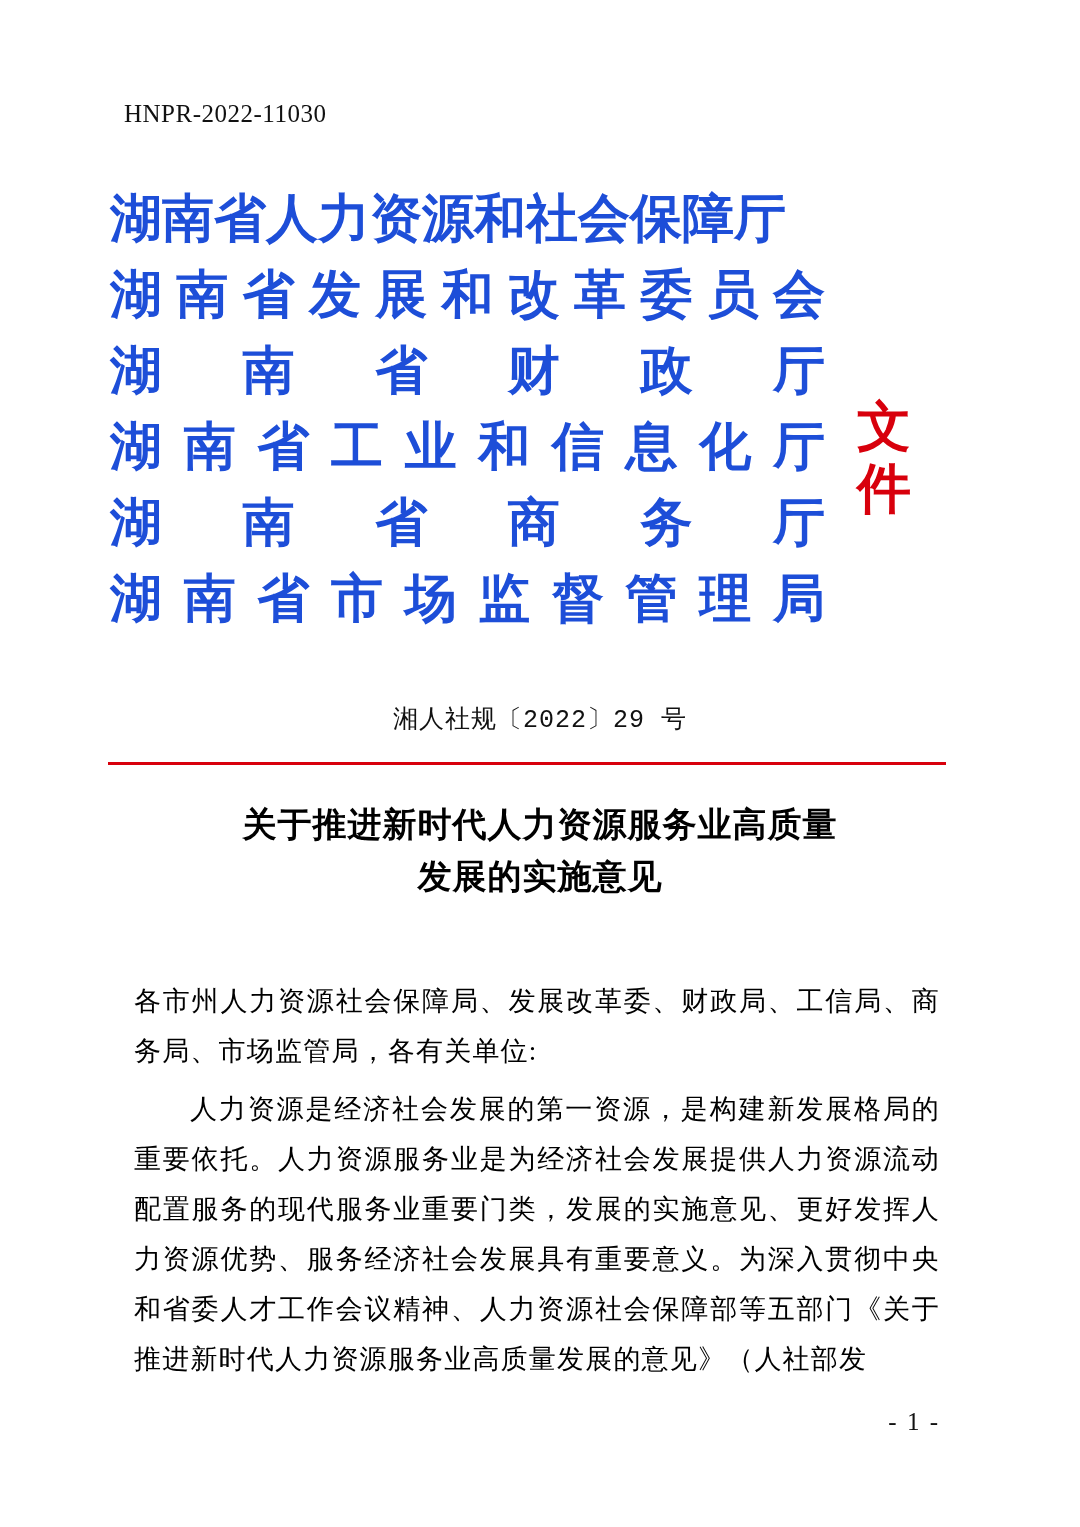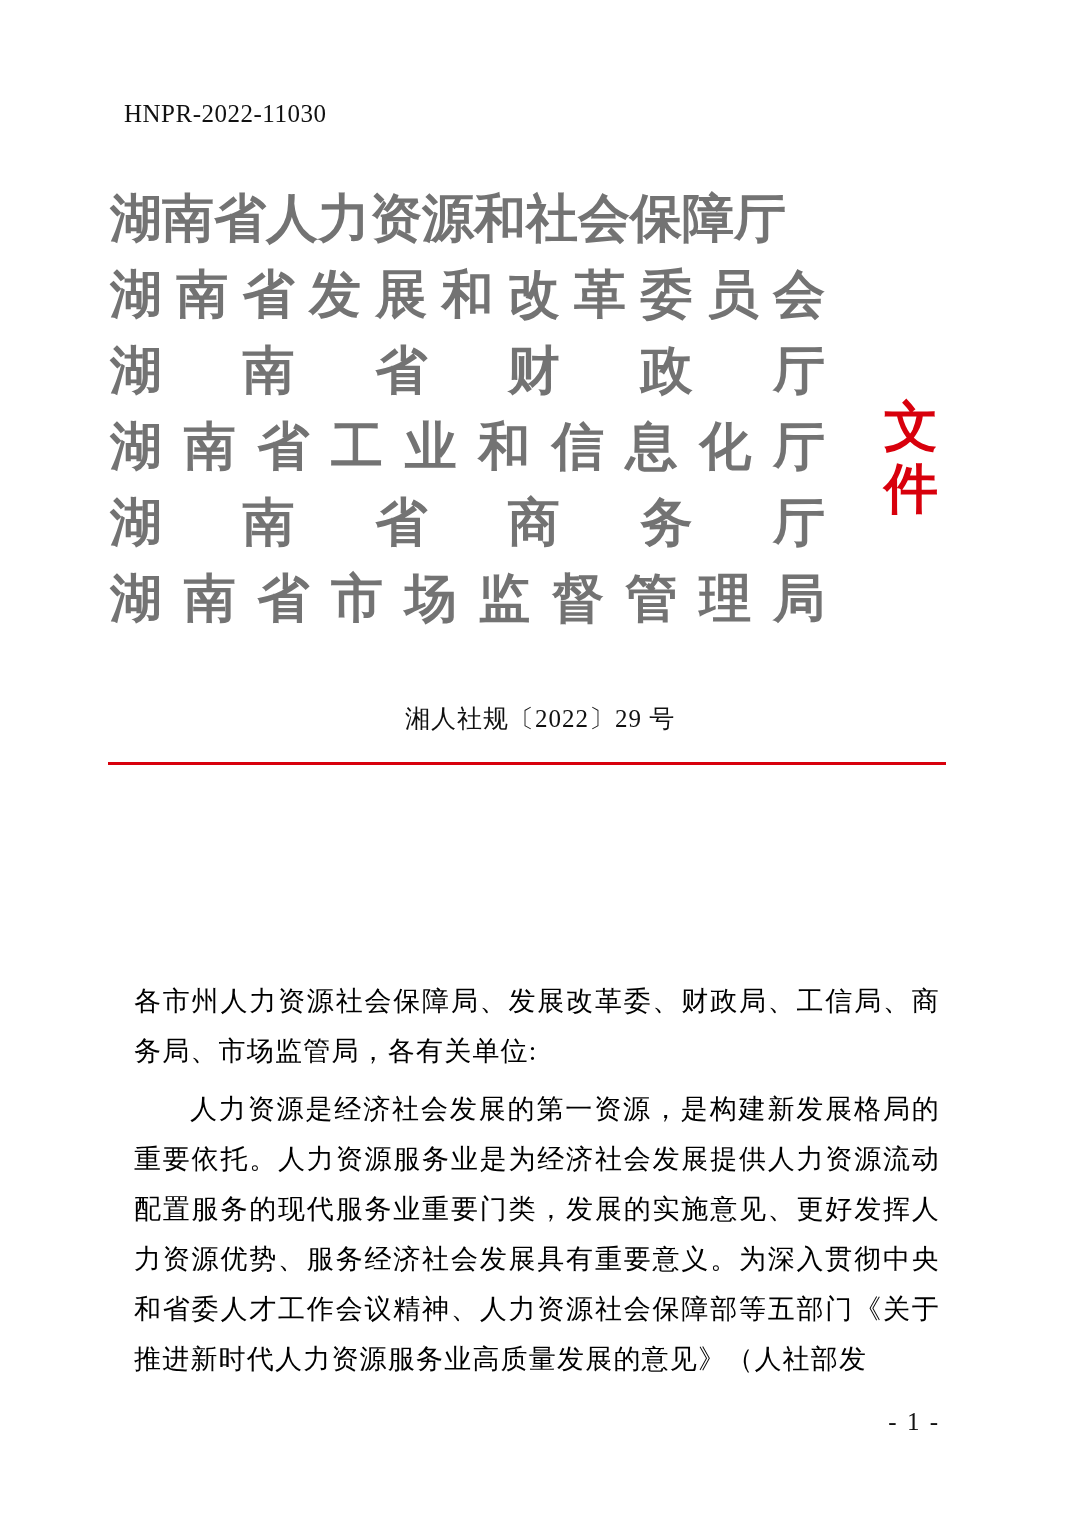--- a/index.html
+++ b/index.html
@@ -36,21 +36,21 @@
   }
 
   
   .masthead {
     position: absolute;
     left: 110px;
     top: 180px;
     width: 840px;
   }
   .agency-line {
-    color: #737373;
+    color: #1d4ed8;
     font-family: "DejaVu Serif", "Liberation Serif", serif;
     font-weight: bold;
     font-size: 52px;
     line-height: 76px;
     white-space: nowrap;
     display: flex;
     justify-content: space-between;
     width: 715px;
   }
   .agency-line.tight {
@@ -65,33 +65,33 @@
   .wenjian {
     position: absolute;
     left: 830px;
     top: 395px;
     color: #d8000c;
     font-family: "DejaVu Serif", "Liberation Serif", serif;
     font-weight: bold;
     font-size: 54px;
     line-height: 62px;
     width: 110px;
-    text-align: right;
+    text-align: center;
     letter-spacing: 2px;
   }
 
   
   .issue-no {
     position: absolute;
     left: 0;
     top: 702px;
     width: 1080px;
     text-align: center;
     font-size: 25px;
-    font-family: Liberation Serif, serif;
+    font-family: Liberation Mono, monospace;
     letter-spacing: 1px;
     color: #111;
   }
 
   
   .red-rule {
     position: absolute;
     left: 108px;
     top: 762px;
     width: 838px;
@@ -213,20 +213,24 @@
         <span class="ch">局</span>
     </div>
   </div>
 
   <div class="wenjian">文件</div>
 
   <div class="issue-no">湘人社规〔2022〕29 号</div>
 
   <div class="red-rule"></div>
 
+  <div class="doc-title">
+    <div>关于推进新时代人力资源服务业高质量</div>
+    <div>发展的实施意见</div>
+  </div>
 
   <div class="body-text">
     <p>各市州人力资源社会保障局、发展改革委、财政局、工信局、商务局、市场监管局，各有关单位:</p>
     <p class="indent">人力资源是经济社会发展的第一资源，是构建新发展格局的重要依托。人力资源服务业是为经济社会发展提供人力资源流动配置服务的现代服务业重要门类，发展的实施意见、更好发挥人力资源优势、服务经济社会发展具有重要意义。为深入贯彻中央和省委人才工作会议精神、人力资源社会保障部等五部门《关于推进新时代人力资源服务业高质量发展的意见》（人社部发</p>
   </div>
 
   <div class="page-number">- 1 -</div>
 
 </div>
 

